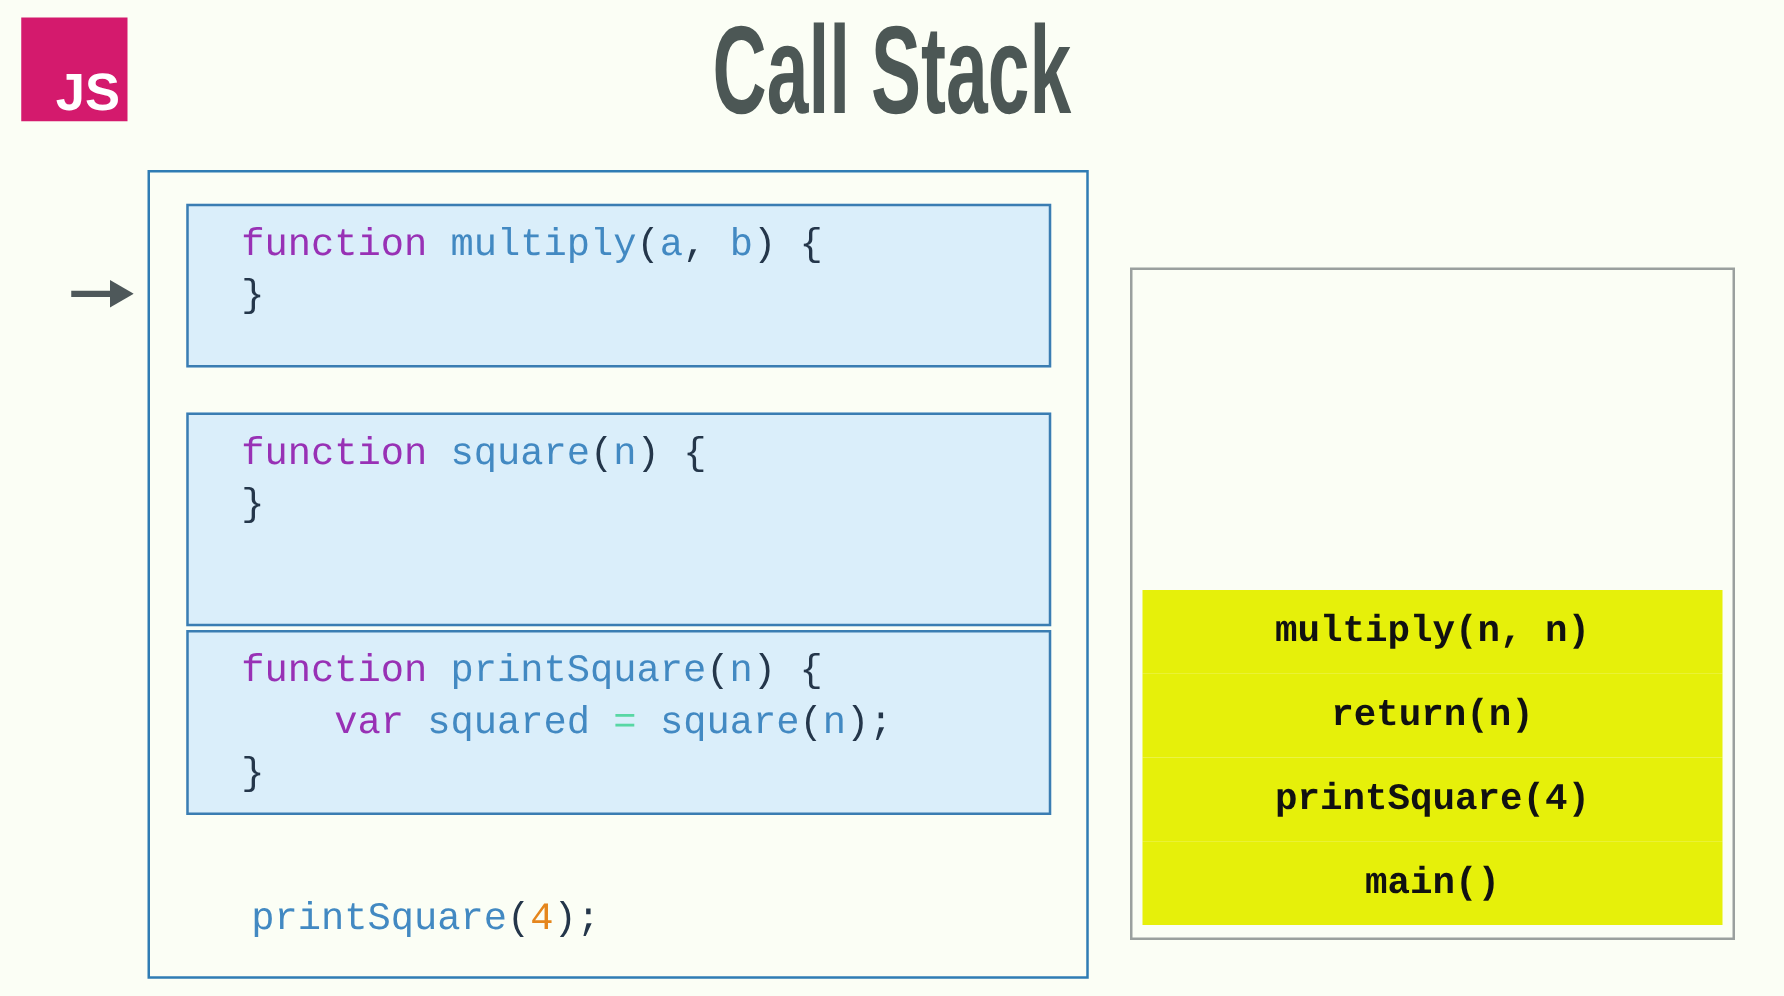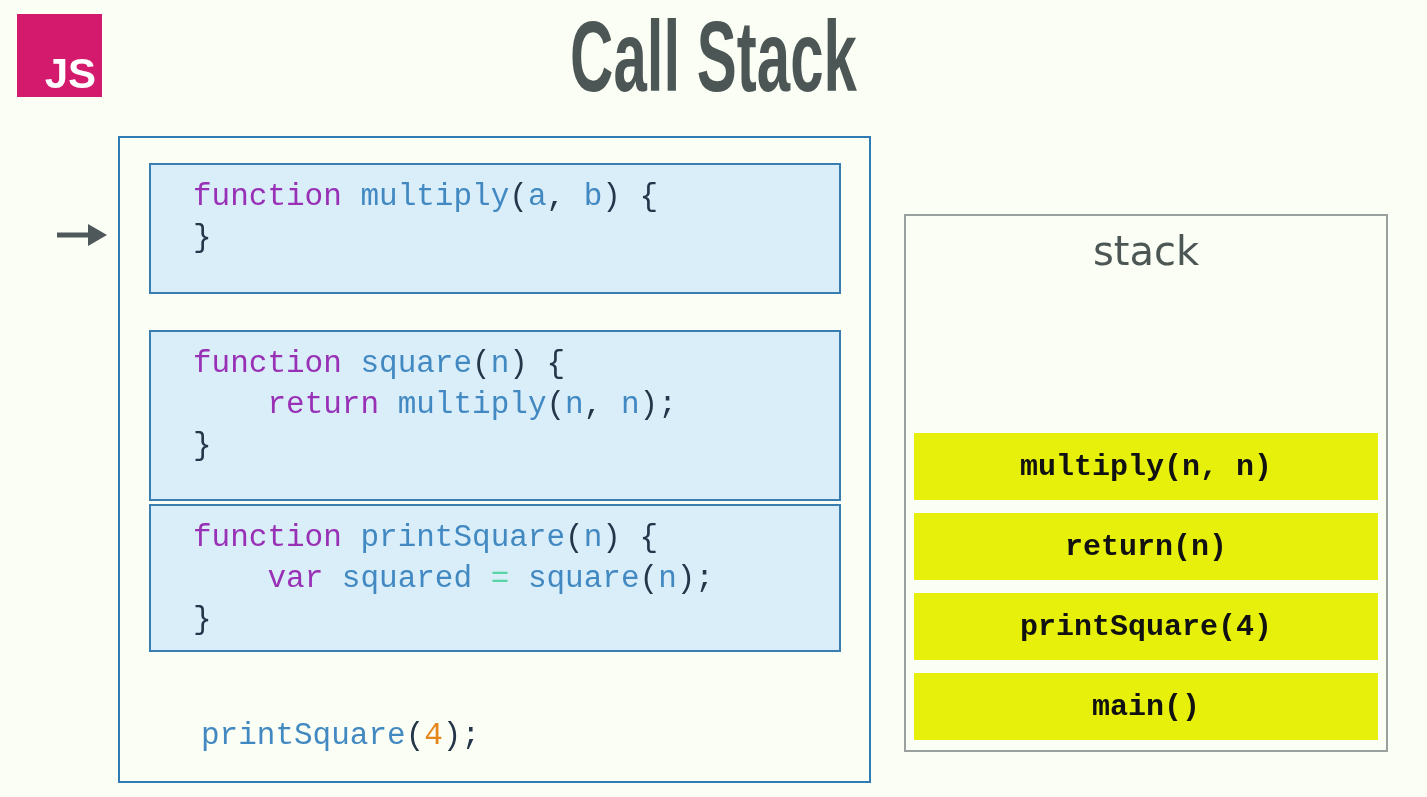--- a/index.html
+++ b/index.html
@@ -64,21 +64,21 @@
     position:absolute;left:904px;top:214px;width:484px;height:538px;
     border:2px solid var(--stack-border,#9aa09e);box-sizing:border-box;
   }
   .stack-label{
     margin-top:12px;text-align:center;
     font:40px/46px "DejaVu Sans","Liberation Sans",sans-serif;
     color:var(--stack-text,#4c5755);
   }
   .stack-frames{
     position:absolute;left:8px;right:8px;bottom:10px;
-    display:flex;flex-direction:column;gap:13px;
+    display:flex;flex-direction:column;gap:0;
   }
   .stack-frame{
     height:67px;background:var(--frame-bg,#e6f00a);
     display:flex;align-items:center;justify-content:center;
     color:var(--frame-text,#111);
     font-family:"Liberation Mono",monospace;
     font-weight:bold;font-size:30px;
   }
 </style>
 </head>
@@ -97,33 +97,31 @@
     <polygon points="33,3 52,14 33,25"></polygon>
   </svg>
 
   <div class="code-panel">
     <div class="code-box box-multiply">
         <div class="code-line"><span class="tok-kw">function</span><span class="tok-pl"> </span><span class="tok-id">multiply</span><span class="tok-pu">(</span><span class="tok-id">a</span><span class="tok-pu">,</span><span class="tok-pl"> </span><span class="tok-id">b</span><span class="tok-pu">)</span><span class="tok-pl"> </span><span class="tok-pu">{</span></div>
         <div class="code-line"><span class="tok-pu">}</span></div>
       </div>
     <div class="code-box box-square">
         <div class="code-line"><span class="tok-kw">function</span><span class="tok-pl"> </span><span class="tok-id">square</span><span class="tok-pu">(</span><span class="tok-id">n</span><span class="tok-pu">)</span><span class="tok-pl"> </span><span class="tok-pu">{</span></div>
-        <div class="code-line"><span class="tok-pl">    </span><span class="tok-kw">return</span><span class="tok-pl"> </span><span class="tok-id">multiply</span><span class="tok-pu">(</span><span class="tok-id">n</span><span class="tok-pu">,</span><span class="tok-pl"> </span><span class="tok-id">n</span><span class="tok-pu">)</span><span class="tok-pu">;</span></div>
         <div class="code-line"><span class="tok-pu">}</span></div>
       </div>
     <div class="code-box box-printsquare">
         <div class="code-line"><span class="tok-kw">function</span><span class="tok-pl"> </span><span class="tok-id">printSquare</span><span class="tok-pu">(</span><span class="tok-id">n</span><span class="tok-pu">)</span><span class="tok-pl"> </span><span class="tok-pu">{</span></div>
         <div class="code-line"><span class="tok-pl">    </span><span class="tok-kw">var</span><span class="tok-pl"> </span><span class="tok-id">squared</span><span class="tok-pl"> </span><span class="tok-eq">=</span><span class="tok-pl"> </span><span class="tok-id">square</span><span class="tok-pu">(</span><span class="tok-id">n</span><span class="tok-pu">)</span><span class="tok-pu">;</span></div>
         <div class="code-line"><span class="tok-pu">}</span></div>
       </div>
     <div class="call-line"><span class="tok-id">printSquare</span><span class="tok-pu">(</span><span class="tok-nu">4</span><span class="tok-pu">)</span><span class="tok-pu">;</span></div>
   </div>
 
   <div class="stack-panel">
-    <div class="stack-label">stack</div>
     <div class="stack-frames">
         <div class="stack-frame">multiply(n, n)</div>
         <div class="stack-frame">return(n)</div>
         <div class="stack-frame">printSquare(4)</div>
         <div class="stack-frame">main()</div>
       </div>
   </div>
 
 </div>
 

